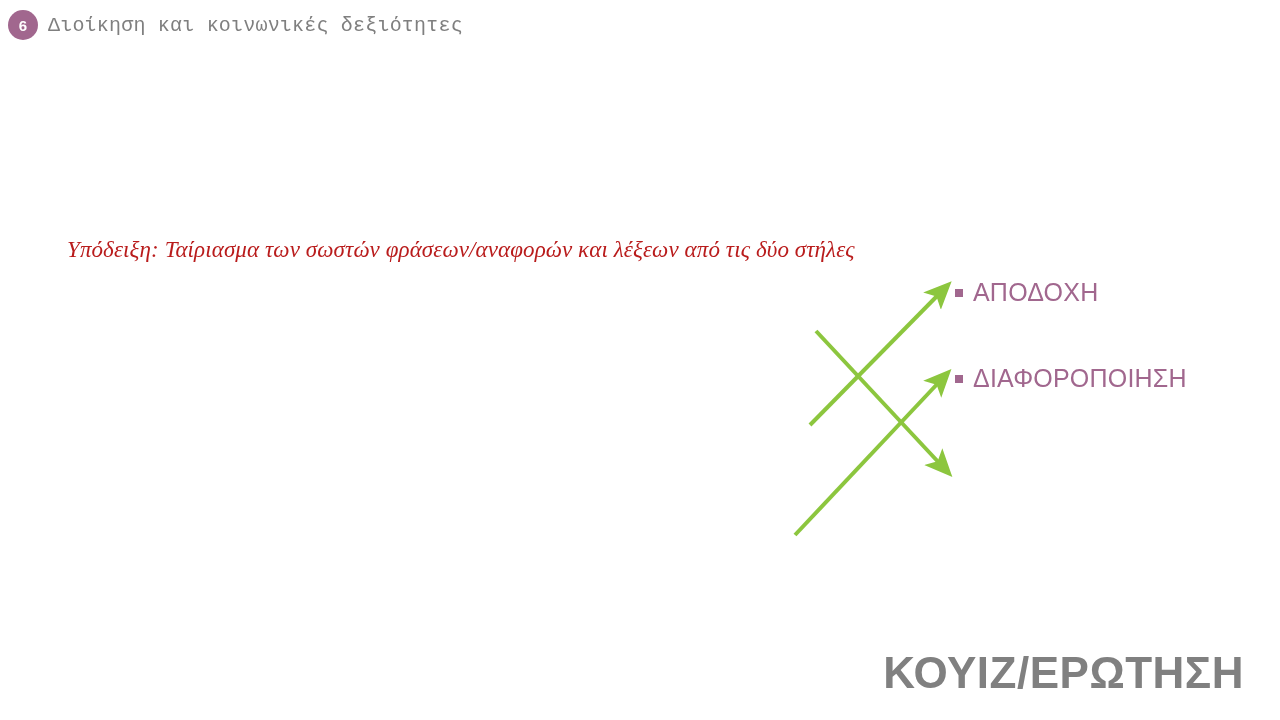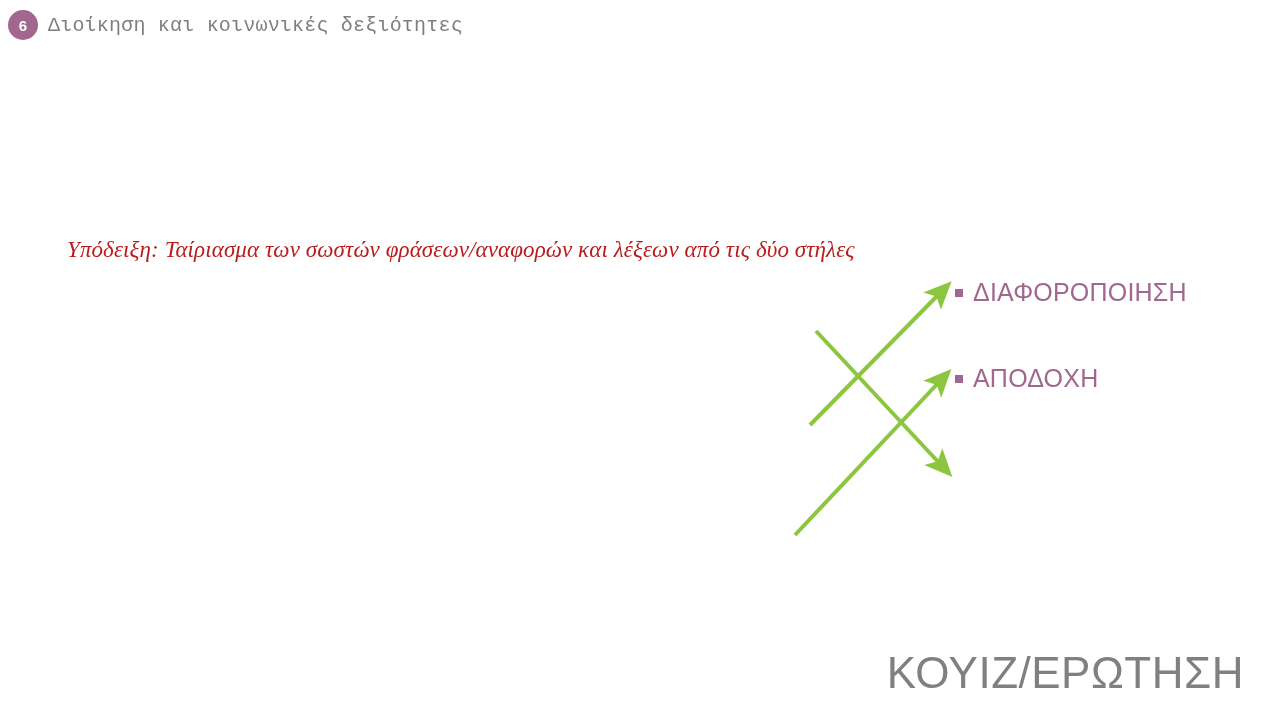--- a/index.html
+++ b/index.html
@@ -99,21 +99,21 @@
     pointer-events: none;
   }
 
   
   .footer-word {
     position: absolute;
     right: 36px;
     bottom: 22px;
     font-family: "Liberation Sans", sans-serif;
     font-size: 44px;
-    font-weight: normal;
+    font-weight: bold;
     color: #808080;
     letter-spacing: 0.5px;
     white-space: nowrap;
   }
 </style>
 </head>
 <body>
 
 <div class="slide-header">
   <div class="slide-number-badge">6</div>
@@ -129,21 +129,21 @@
     </marker>
   </defs>
   <line x1="810" y1="425" x2="941" y2="292" stroke="#8cc63e" stroke-width="4" marker-end="url(#ah)"></line>
   <line x1="795" y1="535" x2="941" y2="380" stroke="#8cc63e" stroke-width="4" marker-end="url(#ah)"></line>
   <line x1="816" y1="331" x2="942" y2="466" stroke="#8cc63e" stroke-width="4" marker-end="url(#ah)"></line>
 </svg>
 
 <div class="answer-list">
   <div class="answer-item">
     <span class="bullet-square"></span>
-    <span class="answer-label">ΔΙΑΦΟΡΟΠΟΙΗΣΗ</span>
+    <span class="answer-label">ΑΠΟΔΟΧΗ</span>
   </div>
   <div class="answer-item">
     <span class="bullet-square"></span>
-    <span class="answer-label">ΑΠΟΔΟΧΗ</span>
+    <span class="answer-label">ΔΙΑΦΟΡΟΠΟΙΗΣΗ</span>
   </div>
 </div>
 
 <div class="footer-word">ΚΟΥΙΖ/ΕΡΩΤΗΣΗ</div>
 
 </body></html>

